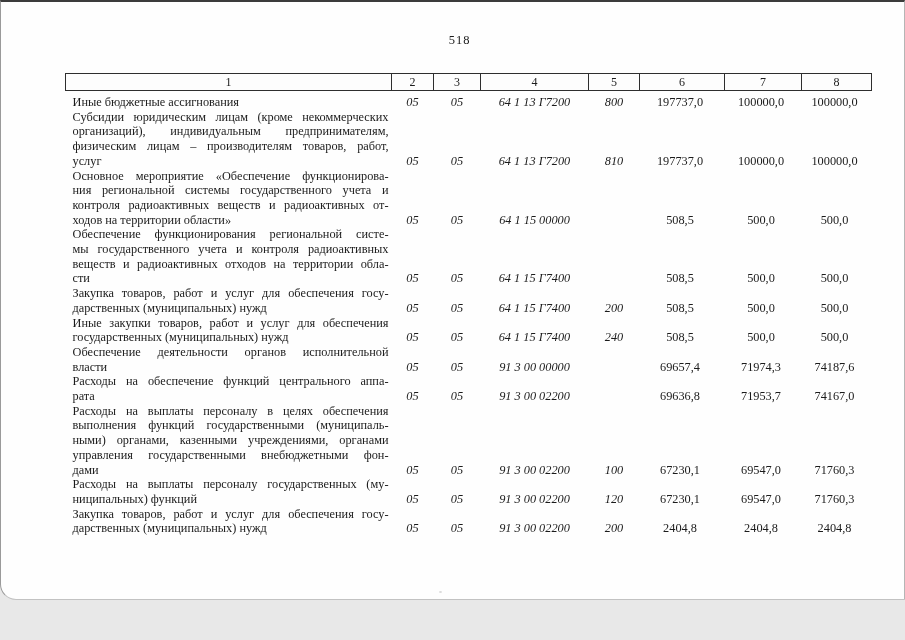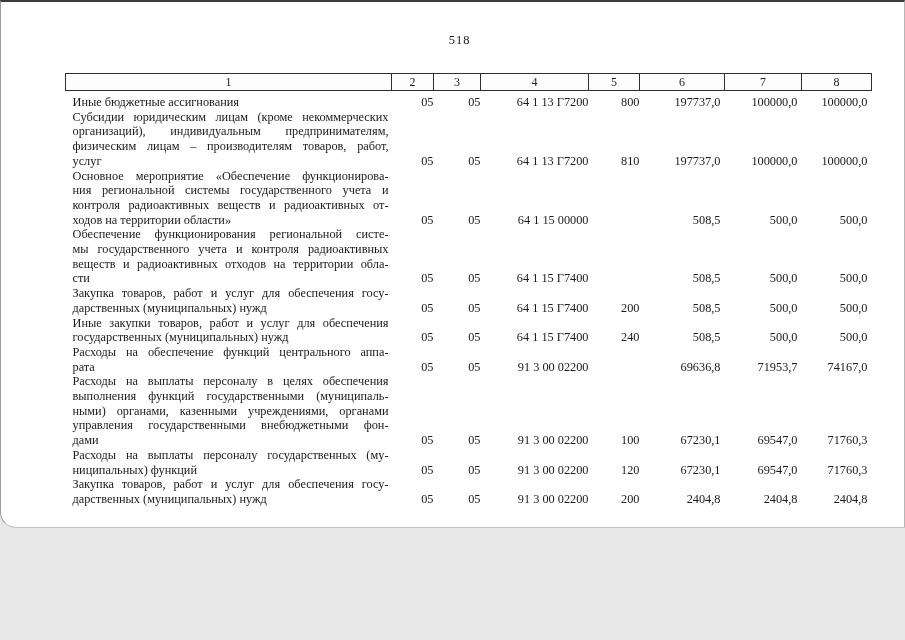--- a/index.html
+++ b/index.html
@@ -1,19 +1,19 @@
 <!DOCTYPE html>
 <html><head>
 <meta charset="utf-8">
 <style>
   html, body { margin: 0; padding: 0; background: #e8e8e8; }
   .page {
     position: relative;
     width: 905px;
-    height: 528px;
+    height: 600px;
     box-sizing: border-box;
     background: #fefefe;
     border-top: 2px solid #3c3c3c;
     border-left: 1px solid #9a9a9a;
     border-right: 1px solid #b5b5b5;
     border-bottom: 1px solid #c2c2c2;
     border-radius: 0 0 0 16px;
     overflow: hidden;
     font-family: "Liberation Serif", "DejaVu Serif", serif;
     color: #1b1b1b;
@@ -47,22 +47,22 @@
   tbody td {
     vertical-align: bottom;
     font-size: 12.3px;
     line-height: 14.7px;
     padding: 0;
   }
   tbody tr:first-child td { padding-top: 4px; }
   td.c1 { padding-left: 7px; padding-right: 3px; }
   .line { text-align: left; }
   .line.just { text-align: justify; text-align-last: justify; }
-  td.c2, td.c3, td.c4, td.c5 { text-align: right; }
-  td.c6, td.c7, td.c8 { text-align: right; padding-right: 4px; }
+  td.c2, td.c3, td.c4, td.c5 { text-align: center; font-style: italic; }
+  td.c6, td.c7, td.c8 { text-align: center; padding-right: 4px; }
   .speck {
     position: absolute;
     background: #8a8a8a;
     border-radius: 50%;
     opacity: 0.3;
   }
 </style>
 </head>
 <body>
 
@@ -171,20 +171,33 @@
           <td class="c2">05</td>
           <td class="c3">05</td>
           <td class="c4">64 1 15 Г7400</td>
           <td class="c5">240</td>
           <td class="c6">508,5</td>
           <td class="c7">500,0</td>
           <td class="c8">500,0</td>
         </tr>
         <tr>
           <td class="c1">
+            <div class="line just">Обеспечение деятельности органов исполнительной</div>
+            <div class="line">власти</div>
+          </td>
+          <td class="c2">05</td>
+          <td class="c3">05</td>
+          <td class="c4">91 3 00 00000</td>
+          <td class="c5"></td>
+          <td class="c6">69657,4</td>
+          <td class="c7">71974,3</td>
+          <td class="c8">74187,6</td>
+        </tr>
+        <tr>
+          <td class="c1">
             <div class="line just">Расходы на обеспечение функций центрального аппа-</div>
             <div class="line">рата</div>
           </td>
           <td class="c2">05</td>
           <td class="c3">05</td>
           <td class="c4">91 3 00 02200</td>
           <td class="c5"></td>
           <td class="c6">69636,8</td>
           <td class="c7">71953,7</td>
           <td class="c8">74167,0</td>

